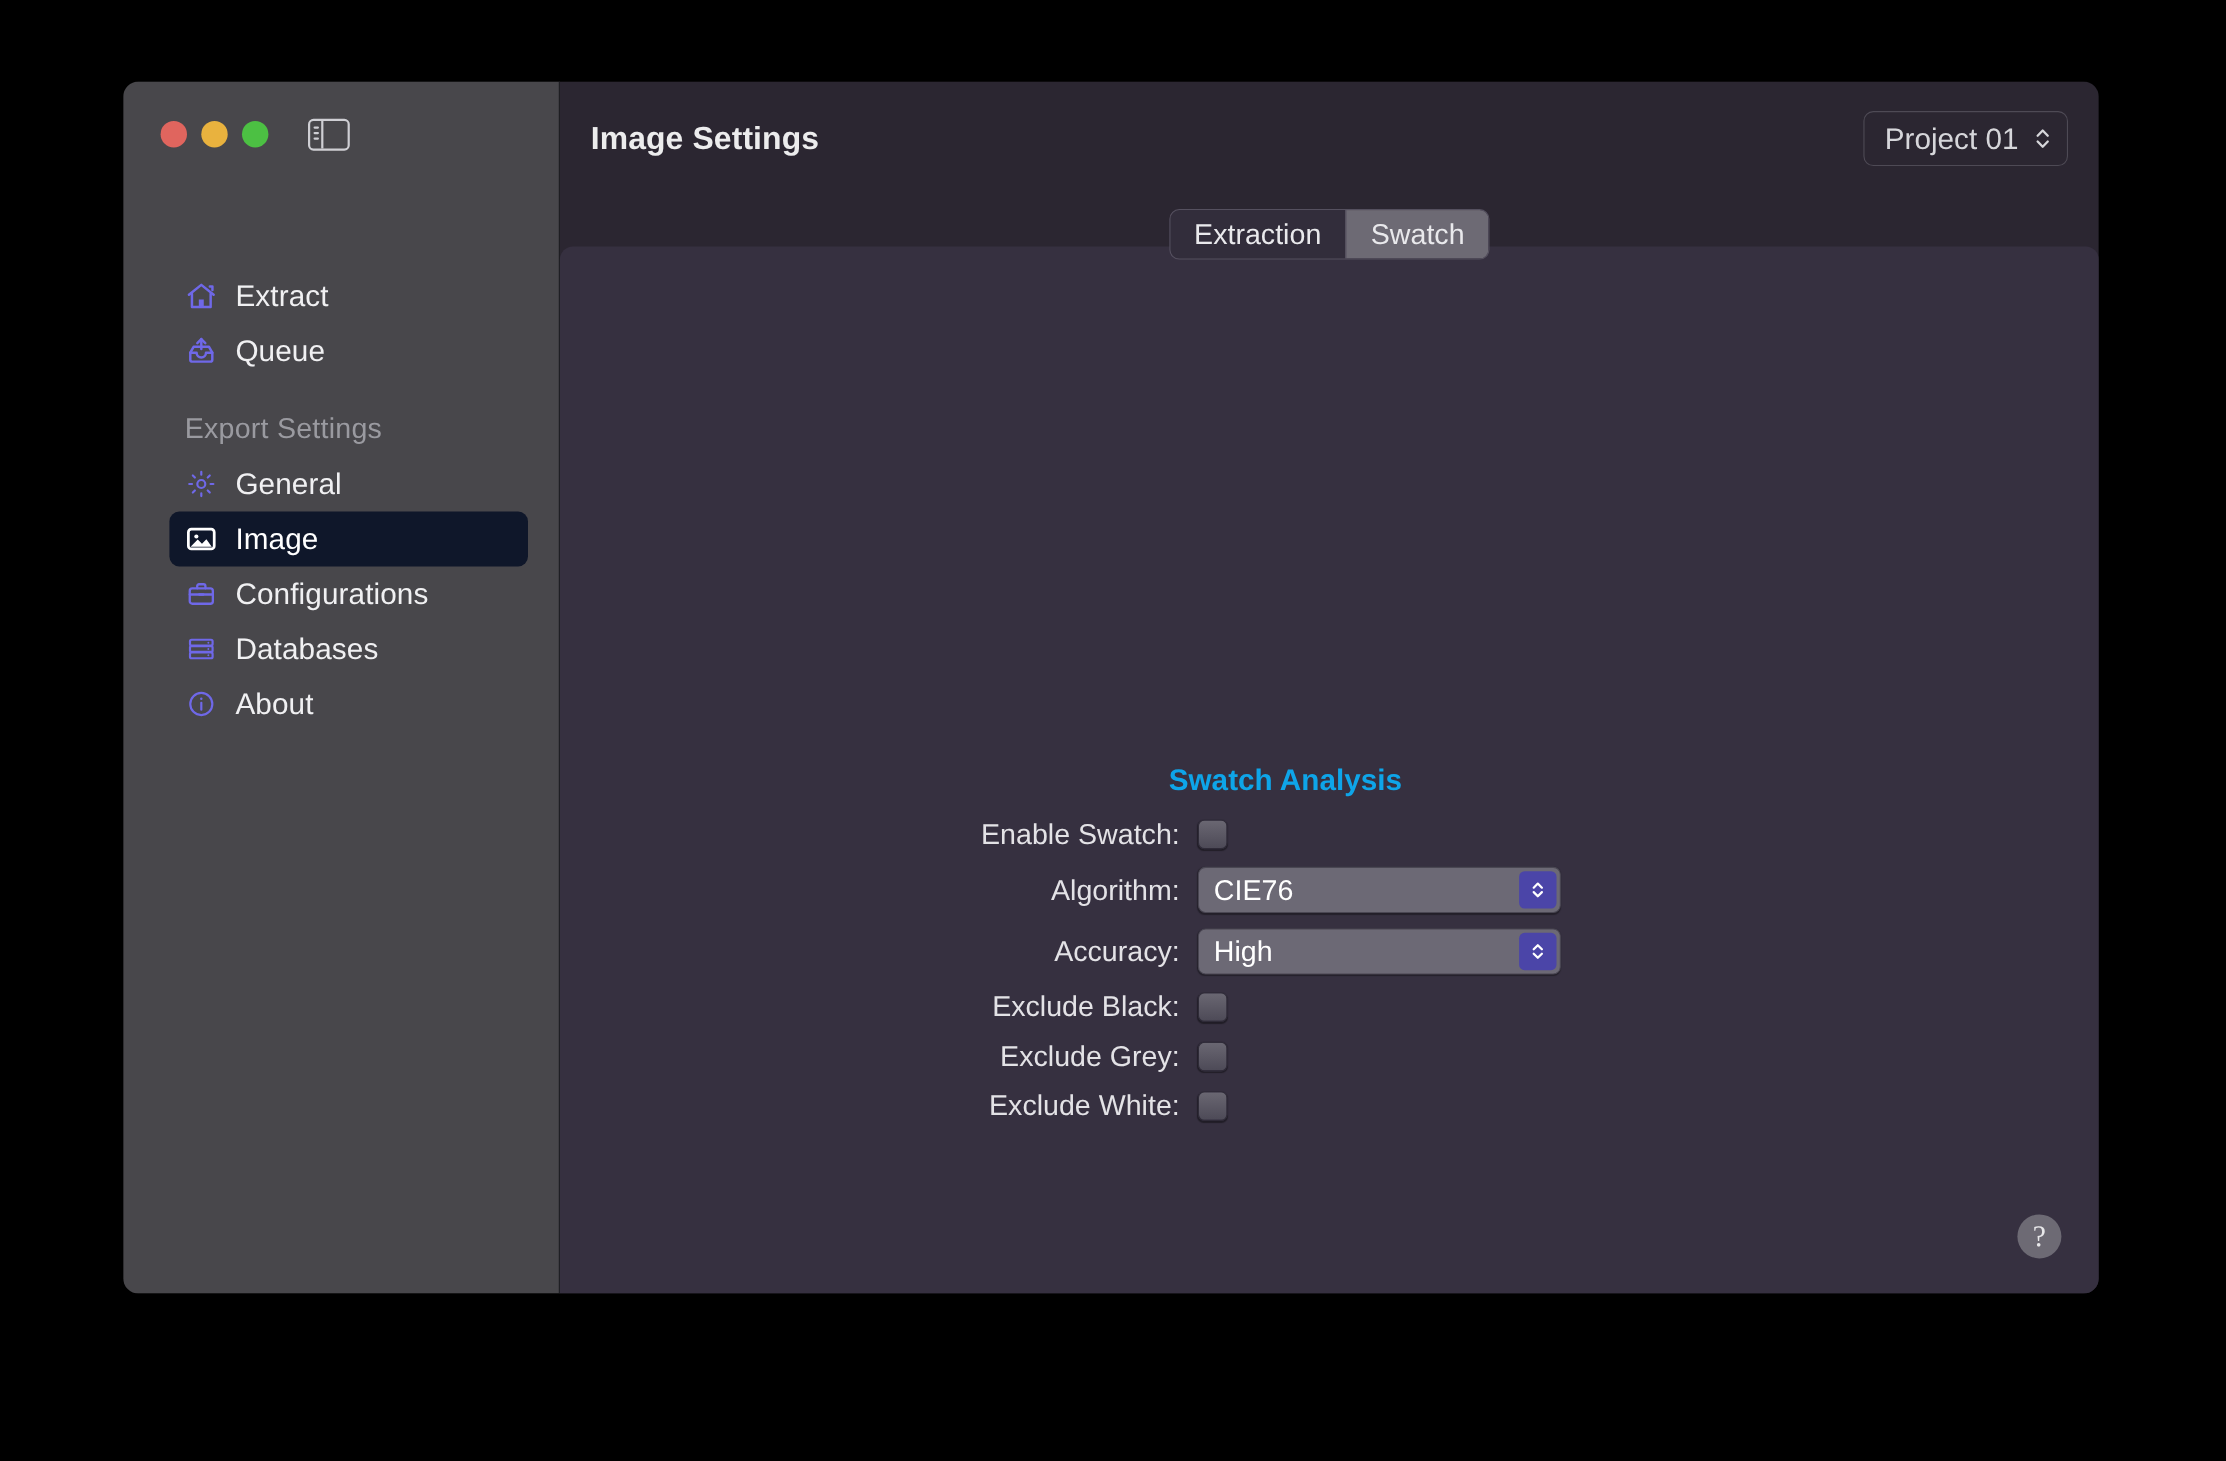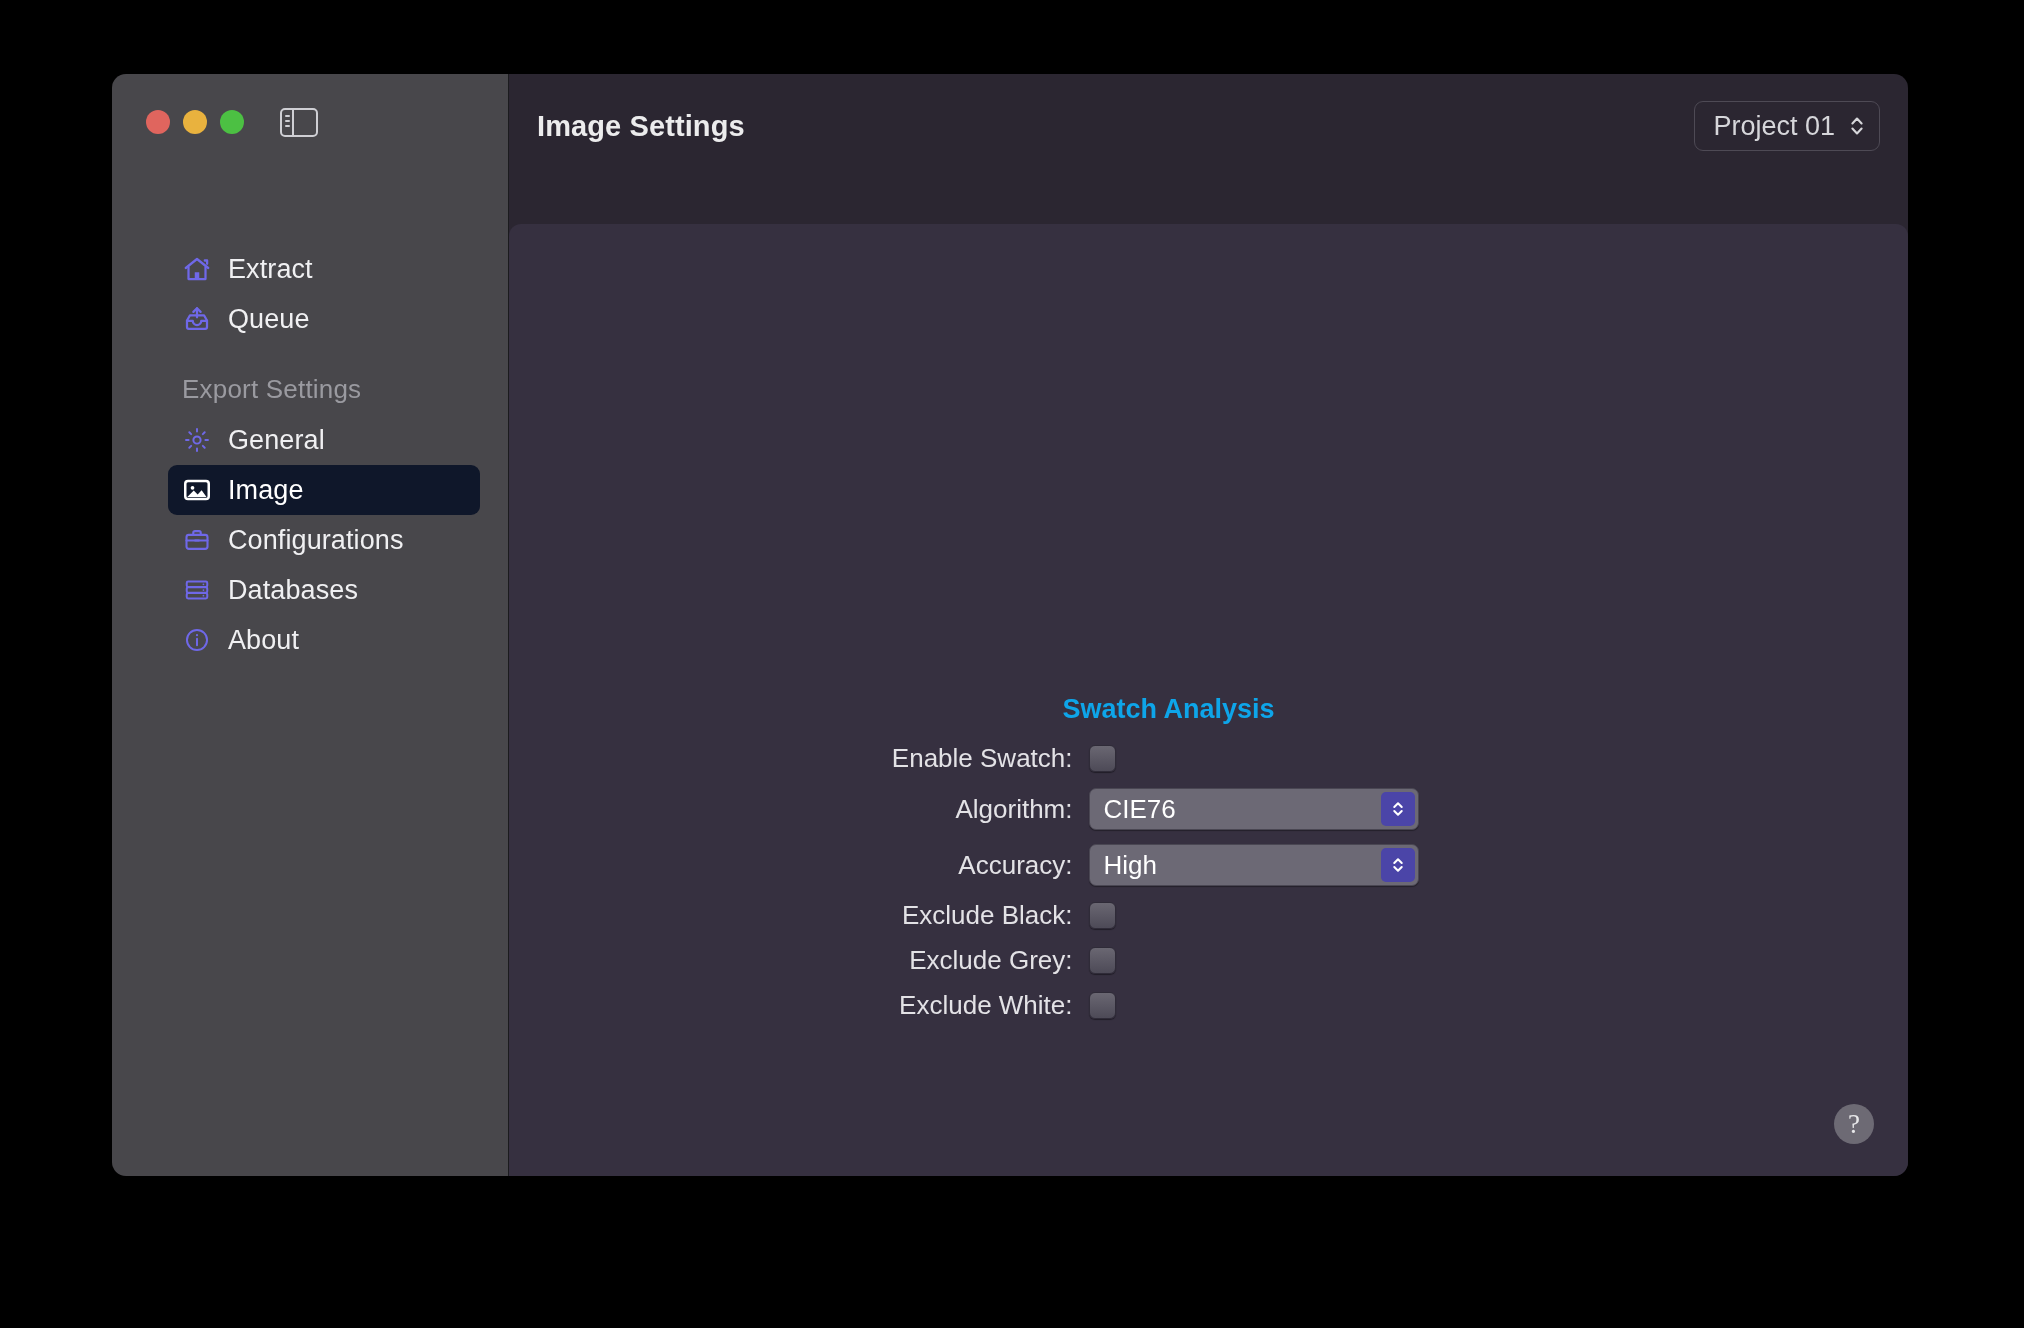--- a/index.html
+++ b/index.html
@@ -72,21 +72,21 @@
     width: 5px;
   }
   .sidebar-toggle .lines i {
     display: block;
     height: 2px;
     background: #cfcfd4;
     margin-bottom: 3px;
     border-radius: 1px;
   }
 
-  .nav { position: absolute; left: 14px; top: 170px; right: 0; padding-left: 12px; }
+  .nav { position: absolute; left: 0; top: 170px; right: 0; padding-left: 12px; }
 
   .nav-row {
     display: flex;
     align-items: center;
     gap: 16px;
     height: 50px;
     margin: 0 28px 0 30px;
     padding: 0 14px;
     border-radius: 9px;
     cursor: default;
@@ -413,20 +413,24 @@
             <path d="M3.4 15.6 8 20.4l4.6-4.8"></path>
           </svg>
         </span>
       </div>
     </div>
 
     <div class="toolbar-strip"></div>
 
     <div class="content">
 
+      <div class="tabs">
+        <div class="tab">Extraction</div>
+        <div class="tab active">Swatch</div>
+      </div>
 
       <div class="form">
 
         <div class="form-title">Swatch Analysis</div>
 
         <div class="form-row">
           <span class="form-label">Enable Swatch:</span>
           <span class="checkbox"></span>
         </div>
 

